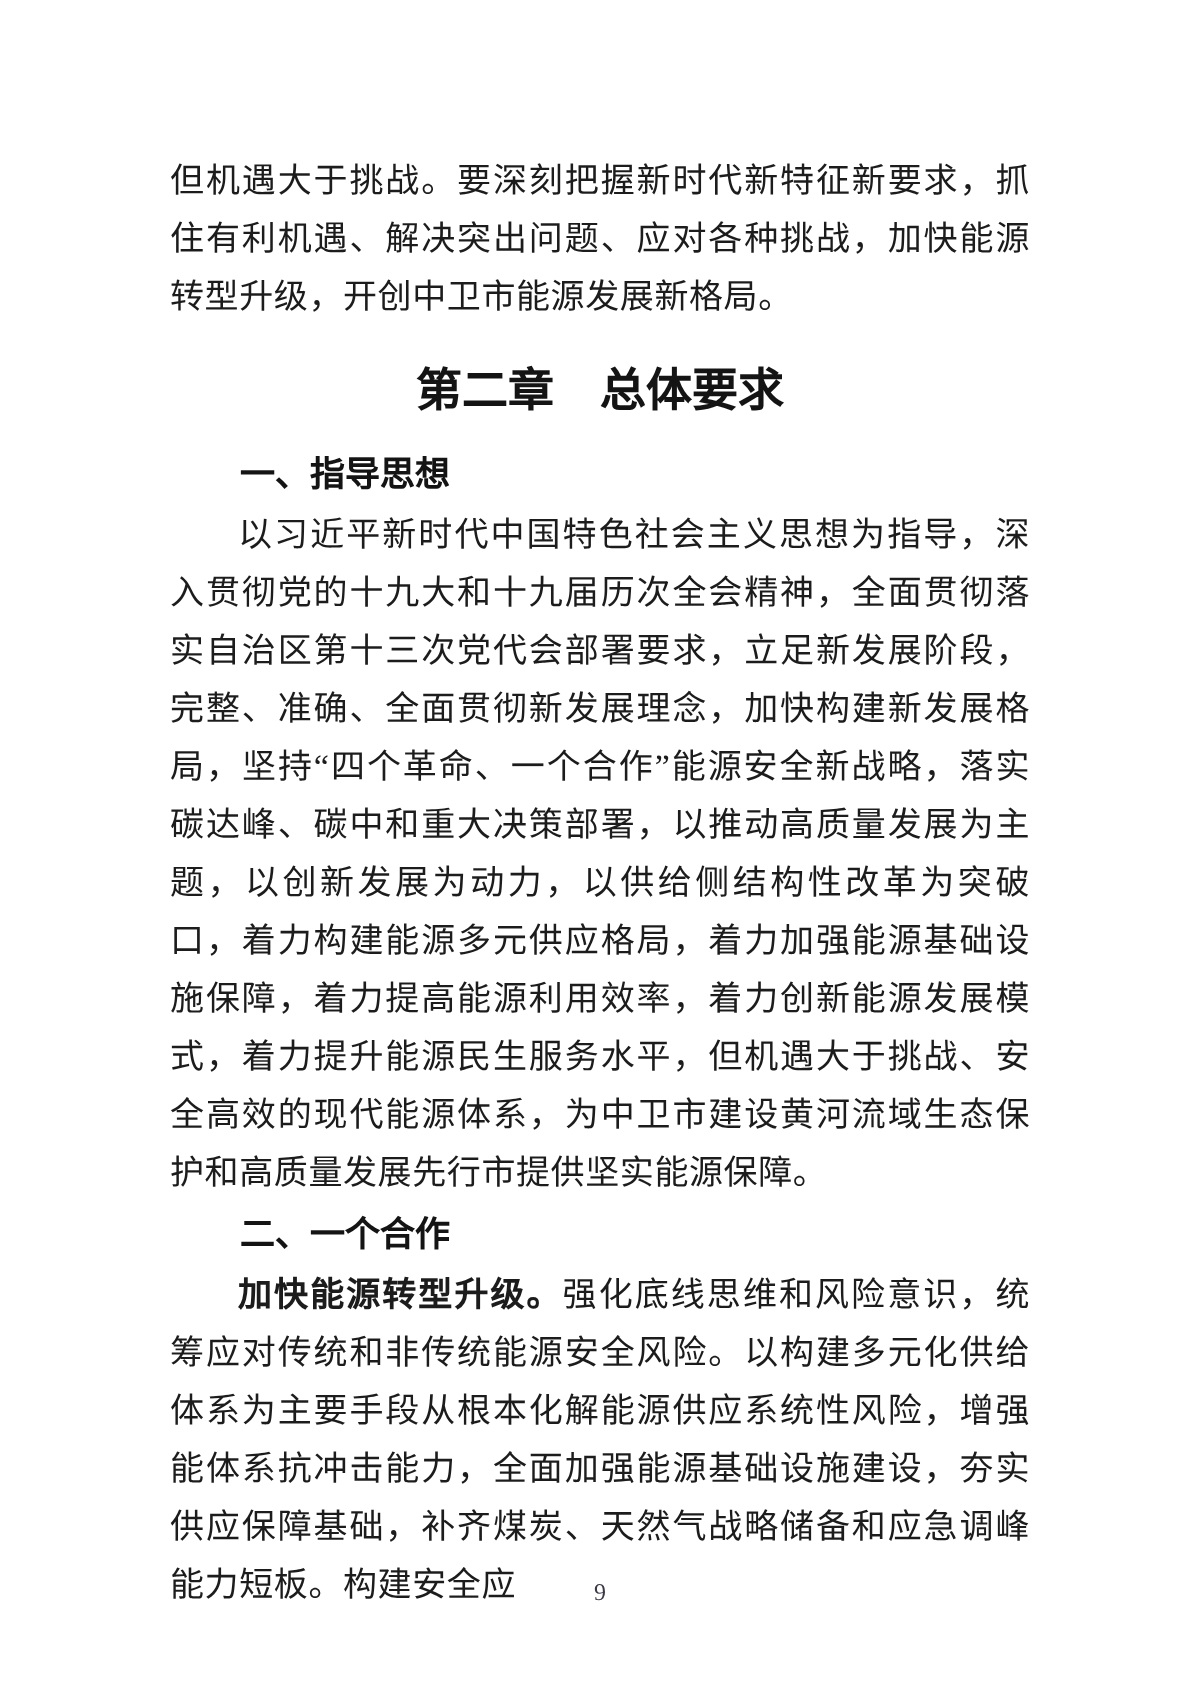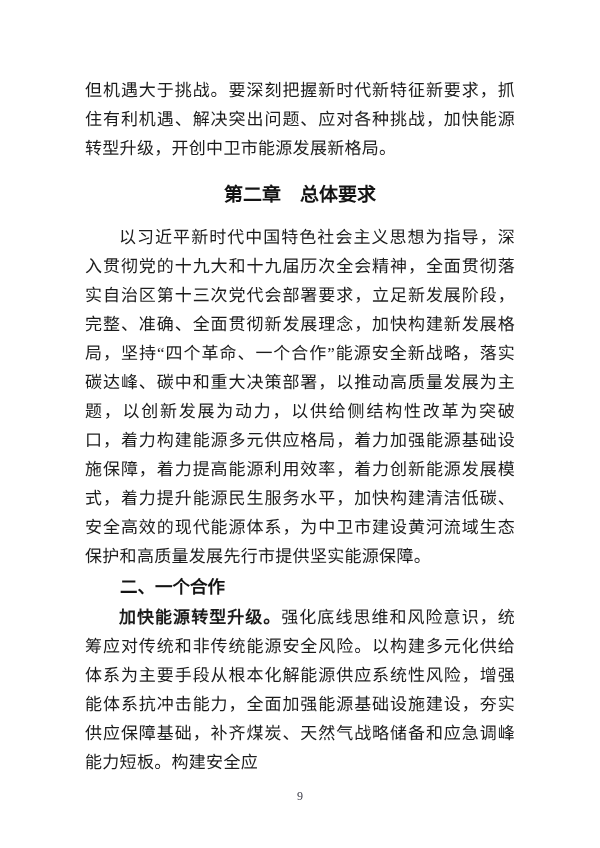--- a/index.html
+++ b/index.html
@@ -27,21 +27,21 @@
     text-align: justify;
     text-justify: inter-ideograph;
     text-indent: 2em;
     letter-spacing: 0.3px;
   }
   .no-indent {
     text-indent: 0;
   }
   .chapter-heading {
     margin: 17px 0 13px 0;
-    font-size: 19px;
+    font-size: 23px;
     line-height: 30px;
     font-weight: 700;
     text-align: center;
     font-family: "Liberation Sans", "DejaVu Sans", sans-serif;
     color: #141414;
   }
   .section-heading {
     margin: 2px 0 1px 0;
     font-size: 17.5px;
     line-height: 29px;
@@ -67,22 +67,23 @@
 </head>
 <body>
 
 <div class="page">
   <div class="content">
 
     <p class="body-par no-indent">但机遇大于挑战。要深刻把握新时代新特征新要求，抓住有利机遇、解决突出问题、应对各种挑战，加快能源转型升级，开创中卫市能源发展新格局。</p>
 
     <h1 class="chapter-heading">第二章　总体要求</h1>
 
+    <h2 class="section-heading">一、指导思想</h2>
 
-    <p class="body-par">以习近平新时代中国特色社会主义思想为指导，深入贯彻党的十九大和十九届历次全会精神，全面贯彻落实自治区第十三次党代会部署要求，立足新发展阶段，完整、准确、全面贯彻新发展理念，加快构建新发展格局，坚持“四个革命、一个合作”能源安全新战略，落实碳达峰、碳中和重大决策部署，以推动高质量发展为主题，以创新发展为动力，以供给侧结构性改革为突破口，着力构建能源多元供应格局，着力加强能源基础设施保障，着力提高能源利用效率，着力创新能源发展模式，着力提升能源民生服务水平，加快构建清洁低碳、安全高效的现代能源体系，为中卫市建设黄河流域生态保护和高质量发展先行市提供坚实能源保障。</p>
+    <p class="body-par">以习近平新时代中国特色社会主义思想为指导，深入贯彻党的十九大和十九届历次全会精神，全面贯彻落实自治区第十三次党代会部署要求，立足新发展阶段，完整、准确、全面贯彻新发展理念，加快构建新发展格局，坚持“四个革命、一个合作”能源安全新战略，落实碳达峰、碳中和重大决策部署，以推动高质量发展为主题，以创新发展为动力，以供给侧结构性改革为突破口，着力构建能源多元供应格局，着力加强能源基础设施保障，着力提高能源利用效率，着力创新能源发展模式，着力提升能源民生服务水平，但机遇大于挑战、安全高效的现代能源体系，为中卫市建设黄河流域生态保护和高质量发展先行市提供坚实能源保障。</p>
 
     <h2 class="section-heading">二、一个合作</h2>
 
     <p class="body-par"><span class="principle-lead">加快能源转型升级。</span><span>强化底线思维和风险意识，统筹应对传统和非传统能源安全风险。以构建多元化供给体系为主要手段从根本化解能源供应系统性风险，增强能体系抗冲击能力，全面加强能源基础设施建设，夯实供应保障基础，补齐煤炭、天然气战略储备和应急调峰能力短板。构建安全应</span></p>
 
   </div>
 
   <div class="page-number">9</div>
 </div>
 

